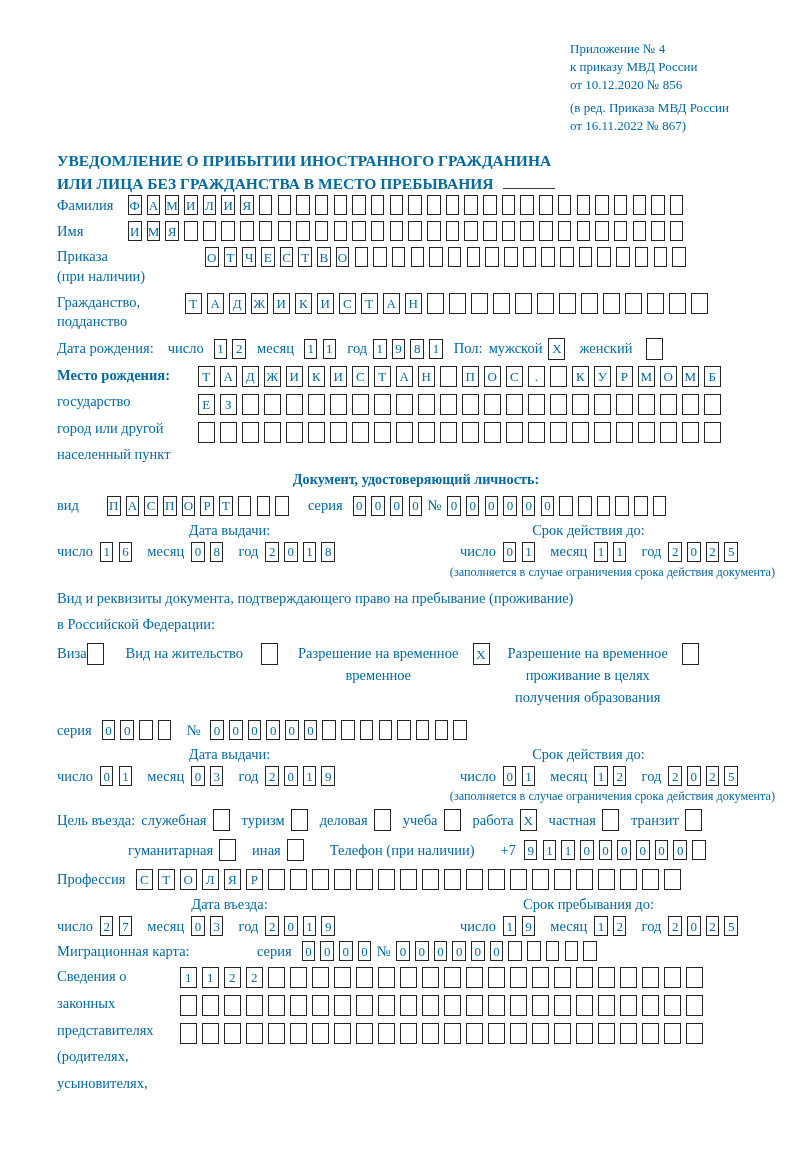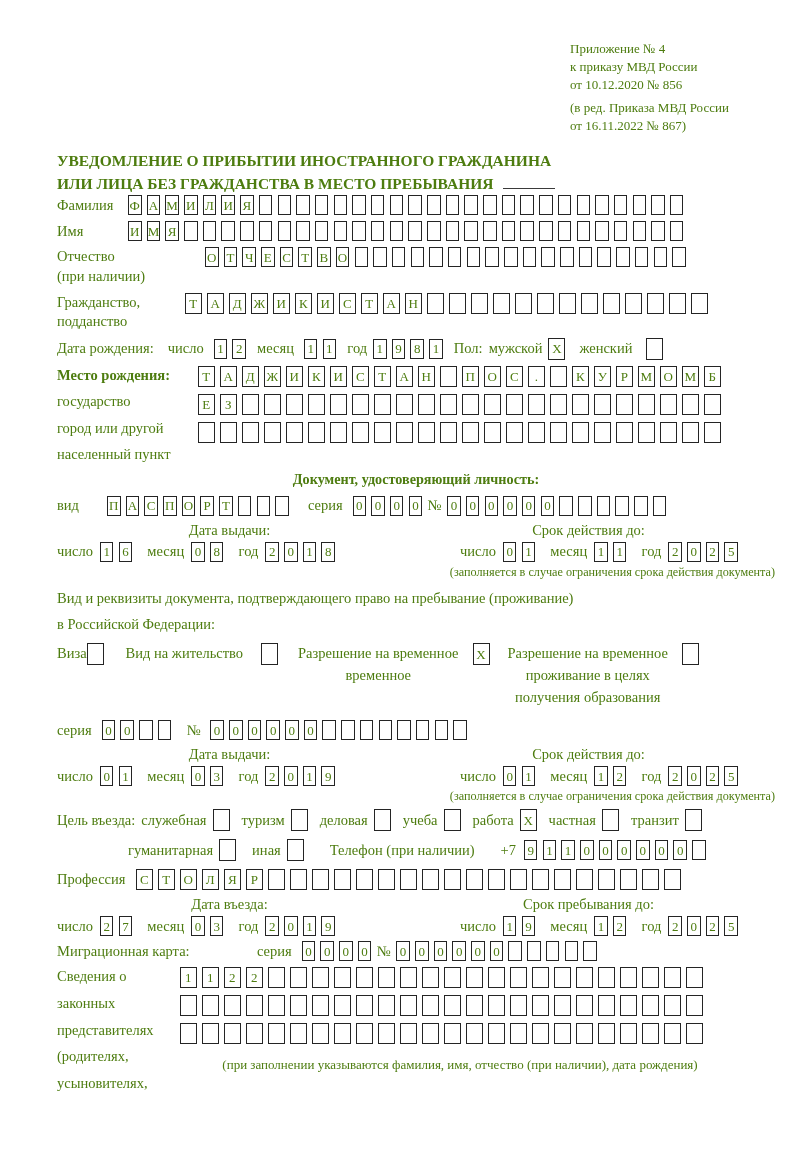--- a/index.html
+++ b/index.html
@@ -1,21 +1,21 @@
 <!DOCTYPE html>
 <html><head>
 <meta charset="utf-8">
 <style>
   * { box-sizing: border-box; }
   html,body { margin:0; padding:0; background:#ffffff; }
   .page {
     position:relative; width:800px; height:1163px; overflow:hidden;
     padding:40px 25px 0 57px;
     font-family:"Liberation Serif","DejaVu Serif",serif;
-    color:#4d7c0f; background:#fff;
+    color:#0369a1; background:#fff;
   }
   
   .appendix { width:195px; margin-left:auto; margin-right:10px; font-size:13px; line-height:1.4; }
   .appendix .ed { margin-top:4px; }
   .forma { text-align:right; margin:16px 33px 0 0; font-weight:bold; font-size:14.5px; }
   
   .title { text-align:left; font-weight:bold; font-size:15.5px; line-height:1.5; margin-top:14px; }
   .blank-underline { display:inline-block; width:52px; border-bottom:1.8px solid #3a3a3a; height:0.9em; margin-left:10px; }
   .sec-head { text-align:center; font-weight:bold; font-size:14.2px; margin:20px 0 16px; }
   
@@ -141,21 +141,21 @@
         <span class="cb"></span>
         <span class="cb"></span>
         <span class="cb"></span>
         <span class="cb"></span>
         <span class="cb"></span>
       </div>
   </div>
 
   <div class="row top">
     <div class="lblcol w148">
-      <div class="lbl">Отчество</div>
+      <div class="lbl">Приказа</div>
       <div class="lbl">(при наличии)</div>
     </div>
     <div class="boxes">
         <span class="cb">О</span>
         <span class="cb">Т</span>
         <span class="cb">Ч</span>
         <span class="cb">Е</span>
         <span class="cb">С</span>
         <span class="cb">Т</span>
         <span class="cb">В</span>
@@ -760,17 +760,16 @@
           <span class="cb"></span>
           <span class="cb"></span>
           <span class="cb"></span>
           <span class="cb"></span>
           <span class="cb"></span>
           <span class="cb"></span>
           <span class="cb"></span>
           <span class="cb"></span>
           <span class="cb"></span>
         </div>
-      <div class="rep-note" style="margin-left:0;">(при заполнении указываются фамилия, имя, отчество (при наличии), дата рождения)</div>
     </div>
   </div>
 
 </div>
 
 </body></html>

